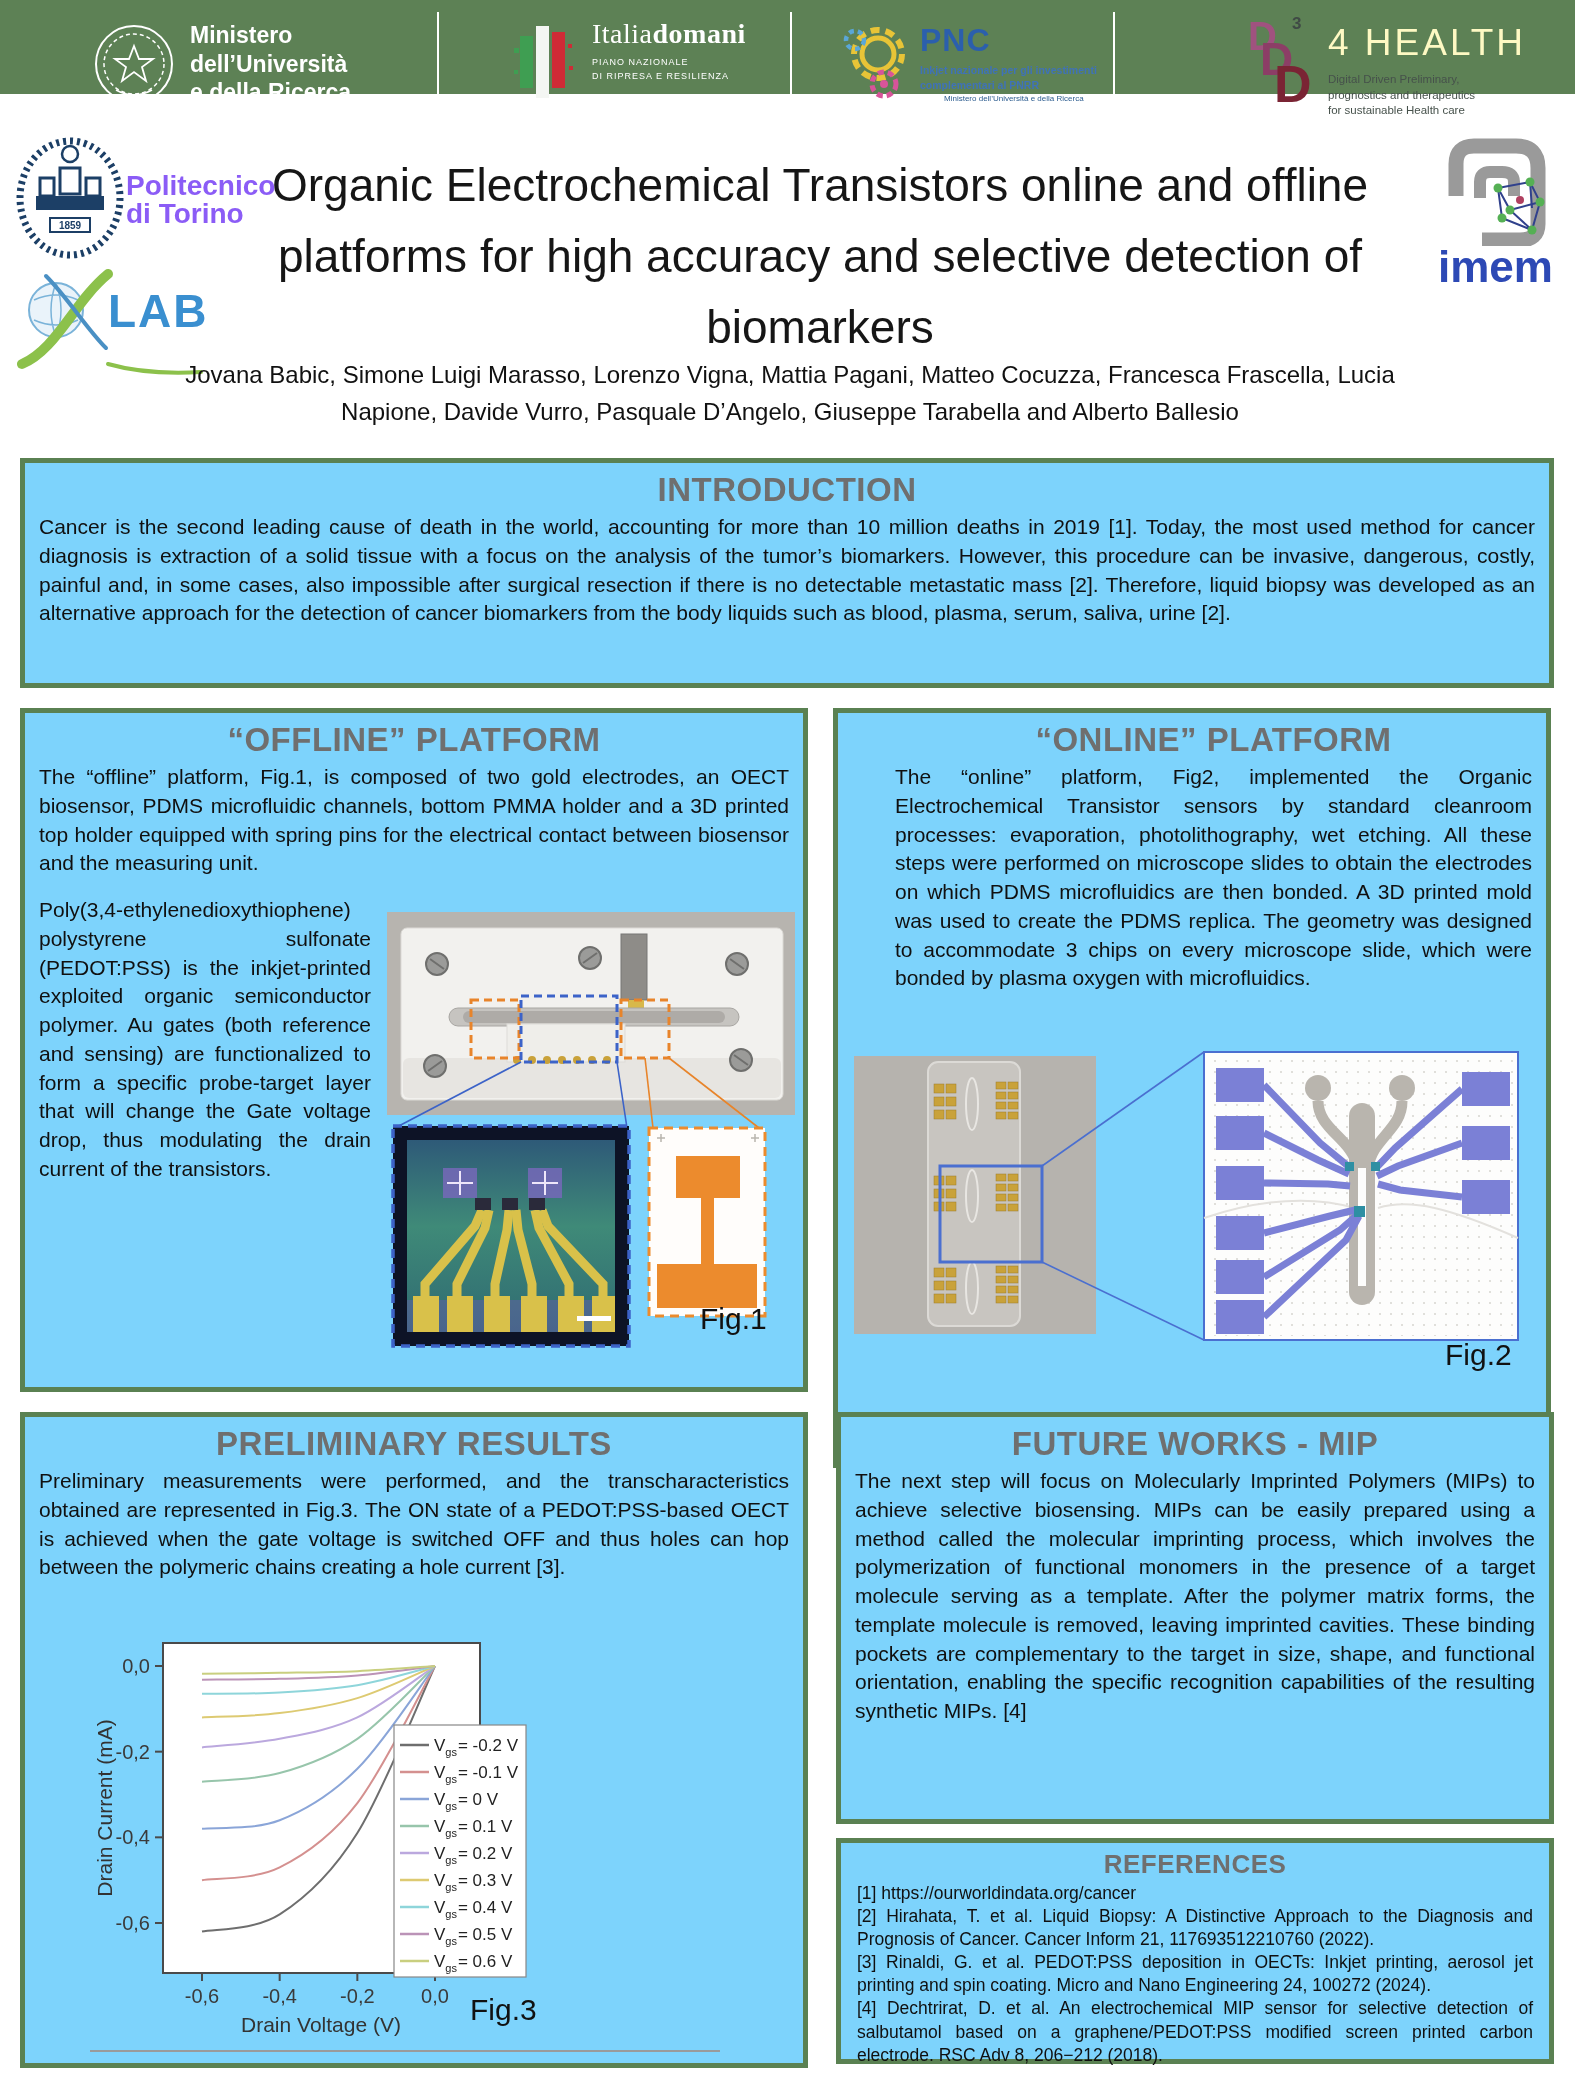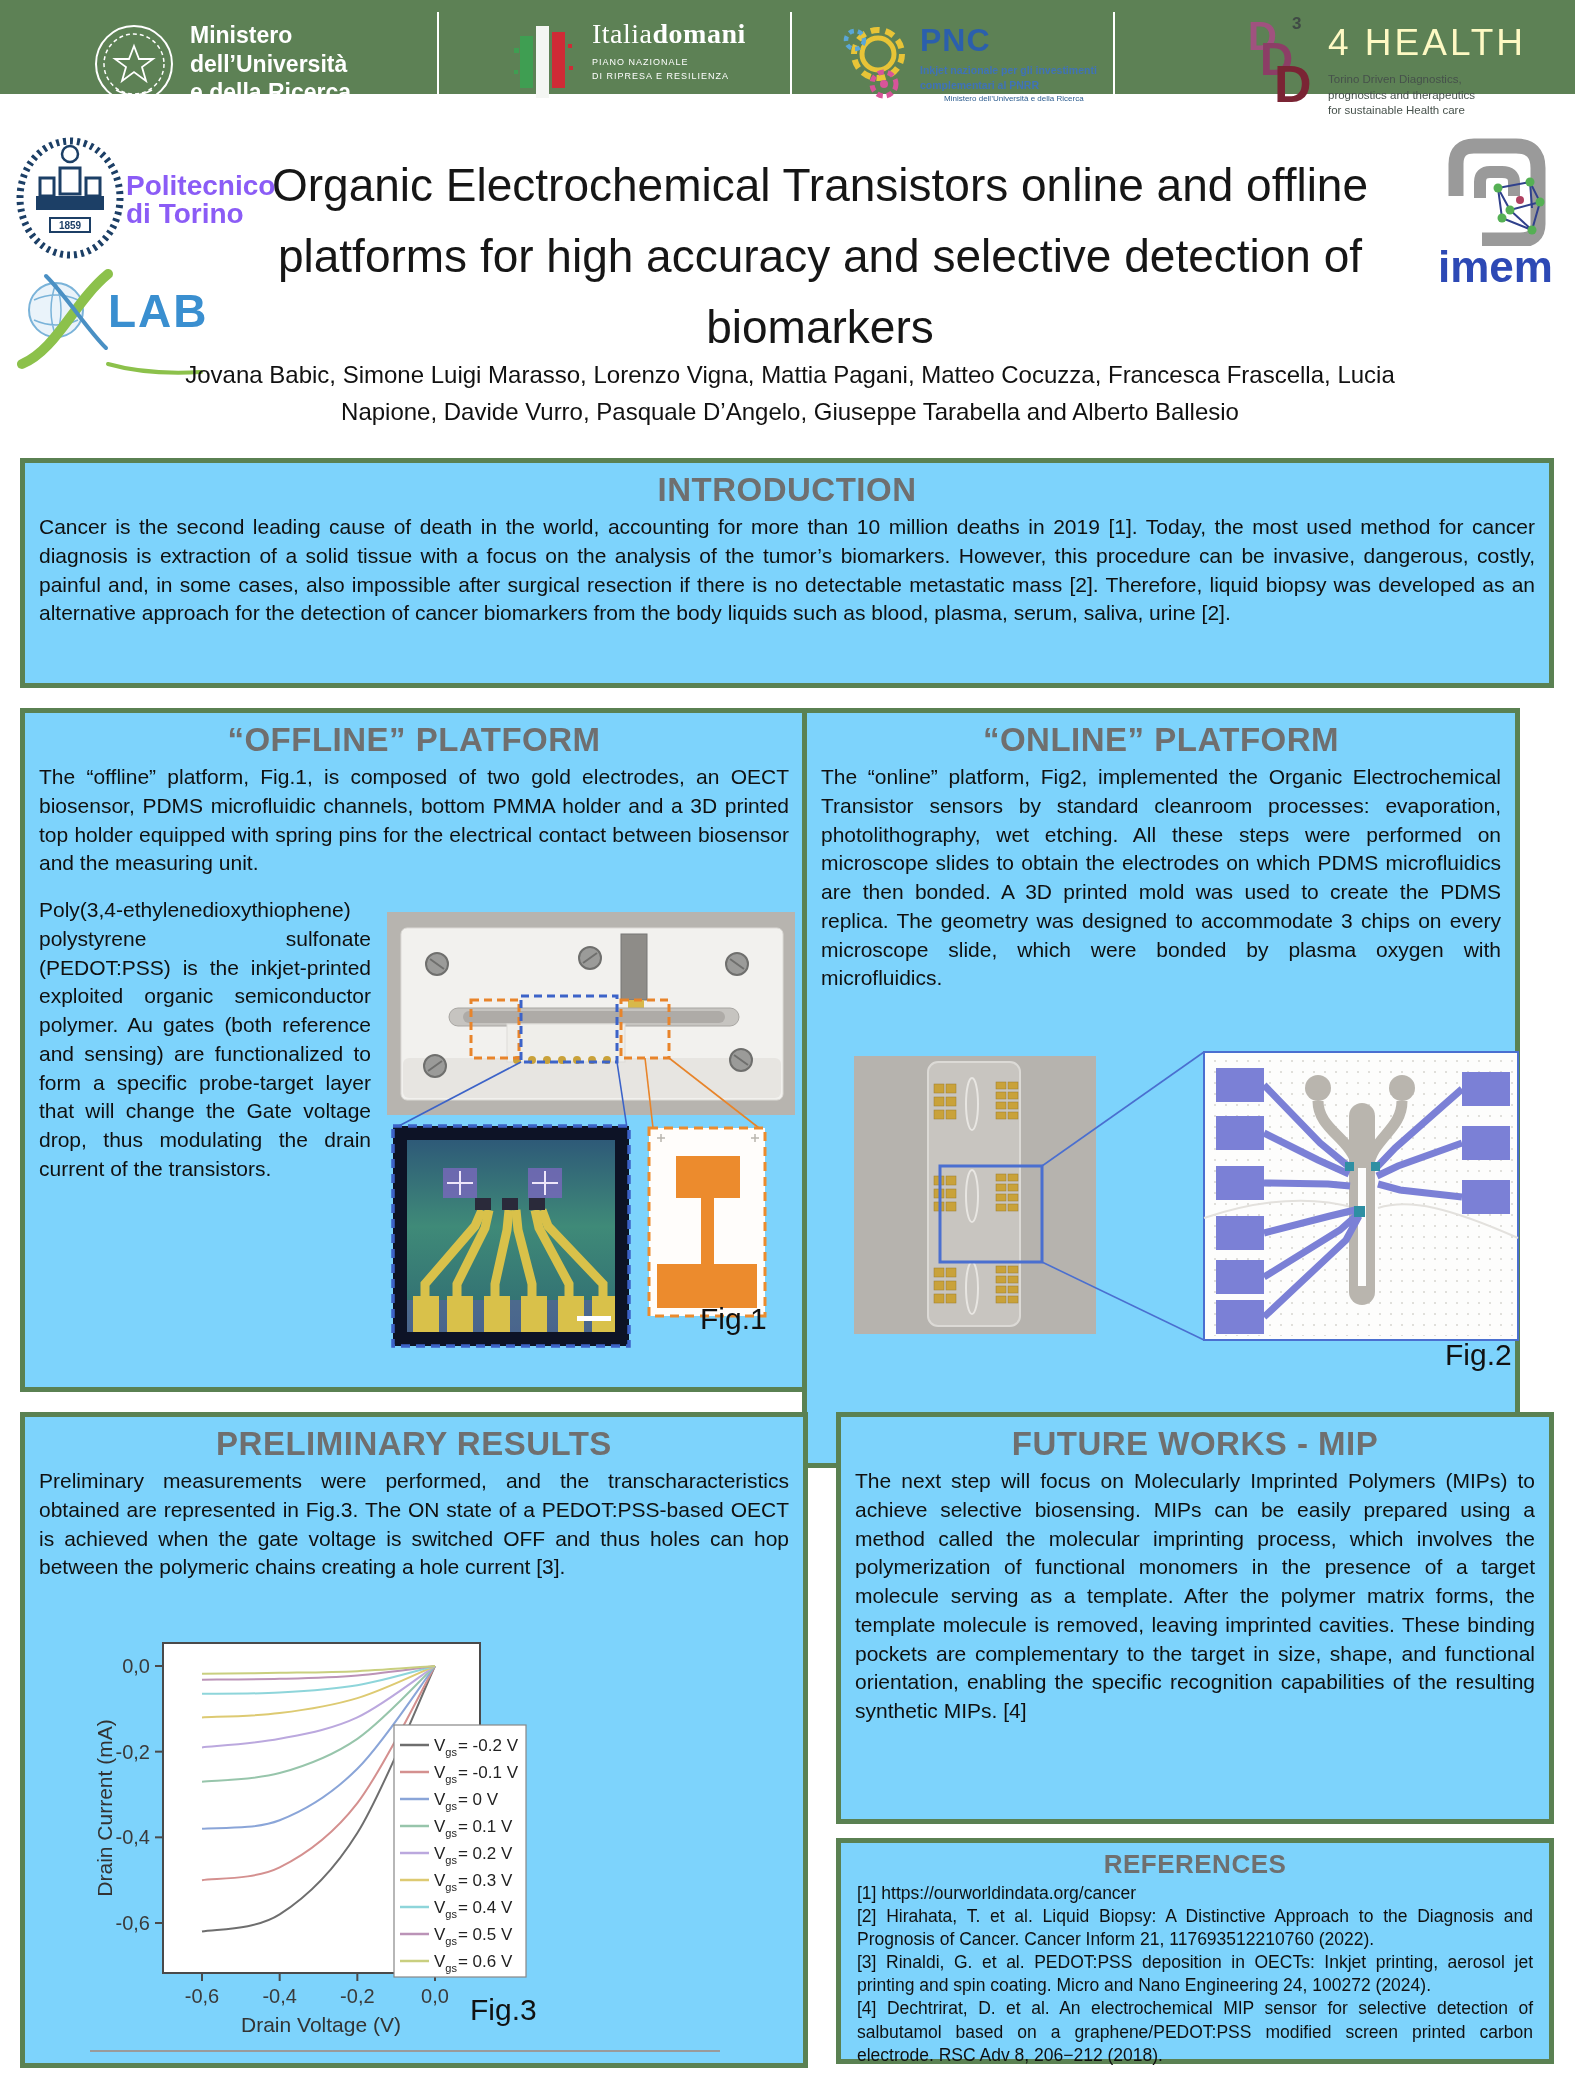--- a/index.html
+++ b/index.html
@@ -48,21 +48,21 @@
   .authors{position:absolute;left:170px;top:356px;width:1240px;text-align:center;
            font-size:24px;line-height:37px;color:#111;}
 
   
   .panel{position:absolute;background:#7dd3fc;border:5px solid #5a8152;box-sizing:border-box;}
   .panel h2{margin:8px 10px 4px;text-align:center;font-size:33px;color:#6f6f6f;
             letter-spacing:0.5px;font-weight:bold;}
   .panel .body{margin:2px 14px 0;font-size:21px;line-height:1.37;text-align:justify;color:#101010;}
   #panel-intro{left:20px;top:458px;width:1534px;height:230px;}
   #panel-offline{left:20px;top:708px;width:788px;height:684px;}
-  #panel-online{left:802px;top:708px;width:718px;height:760px;}
+  #panel-online{left:833px;top:708px;width:718px;height:760px;padding-left:43px;}
   #panel-results{left:20px;top:1412px;width:788px;height:656px;}
   #panel-future{left:836px;top:1412px;width:718px;height:412px;}
   #panel-refs{left:836px;top:1838px;width:718px;height:226px;}
   #panel-refs h2{font-size:26px;margin:6px 10px 2px;}
   .col-narrow{width:332px;}
   .refs .ref{margin:0 16px;font-size:17.5px;line-height:1.32;text-align:justify;color:#101010;}
 
   .fig-label{position:absolute;font-size:30px;color:#111;}
   .abs{position:absolute;}
   .divider{position:absolute;left:90px;top:2050px;width:630px;height:2px;background:#9a9a9a;}
@@ -131,21 +131,21 @@
   <div class="fh-logo">
     <div class="fh-ds">
       <span class="fh-d1">D</span>
       <span class="fh-d2">D</span>
       <span class="fh-d3">D</span>
       <span class="fh-sup">3</span>
     </div>
     <div class="fh-right">
       <div class="fh-title">4 HEALTH</div>
       <div class="fh-sub">
-        <div>Torino Driven Diagnostics,</div>
+        <div>Digital Driven Preliminary,</div>
         <div>prognostics and therapeutics</div>
         <div>for sustainable Health care</div>
       </div>
     </div>
   </div>
 </div>
 
 <div class="poli">
   <svg width="112" height="124" viewBox="0 0 112 124">
     <ellipse cx="56" cy="62" rx="50" ry="57" fill="none" stroke="#1c3f66" stroke-width="7" stroke-dasharray="3 4"></ellipse>

